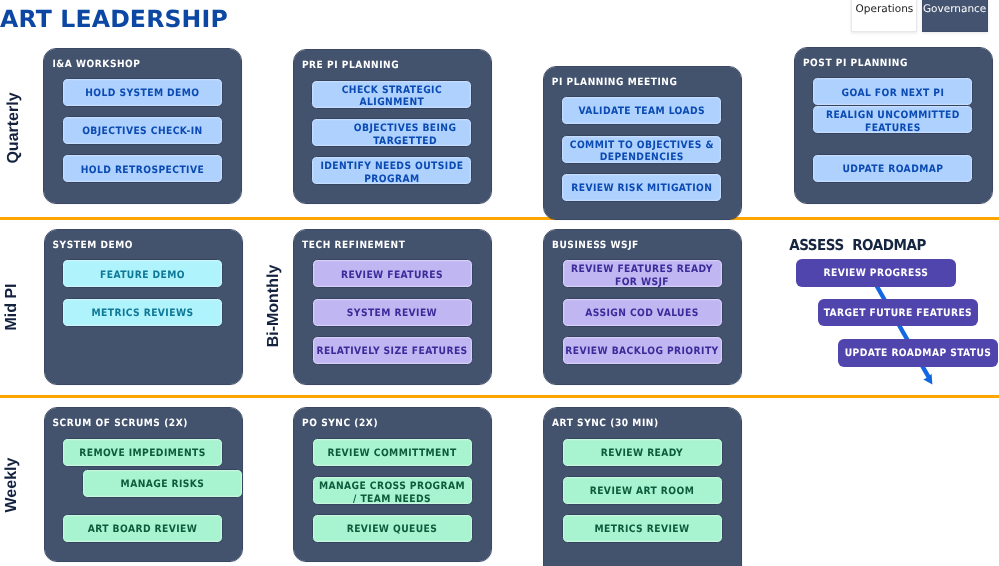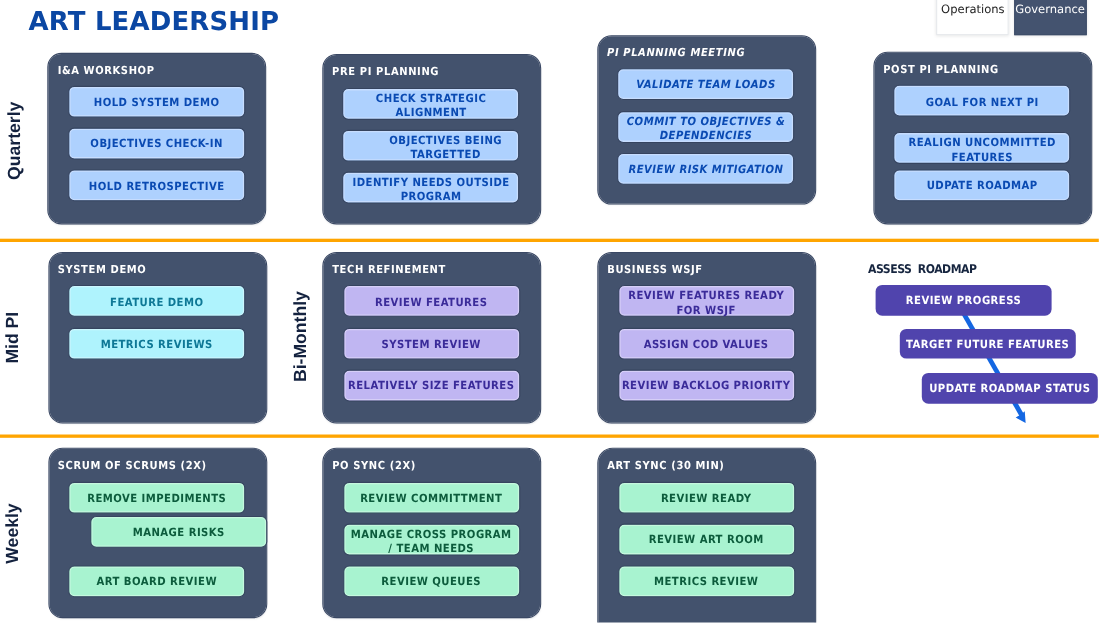--- a/index.html
+++ b/index.html
@@ -4,21 +4,21 @@
 <title>ART Leadership</title>
 <style>
   html,body{margin:0;padding:0;}
   body{width:999px;height:566px;background:#ffffff;overflow:hidden;
        -webkit-font-smoothing:antialiased;text-rendering:geometricPrecision;
        font-family:"DejaVu Sans","Liberation Sans",sans-serif;}
   .page{position:relative;width:999px;height:566px;overflow:hidden;}
 
   
   .page-title{position:absolute;left:0px;top:7.2px;font-size:23.6px;font-weight:700;
-      letter-spacing:0.15px;color:#0b47a3;white-space:nowrap;line-height:24px;padding-left:26px;}
+      letter-spacing:0.15px;color:#0b47a3;white-space:nowrap;line-height:24px;}
 
   
   .tabs{position:absolute;top:-9px;left:851.4px;display:flex;gap:4.1px;align-items:flex-start;}
   .tab{font-size:10.5px;font-weight:400;box-sizing:border-box;background:#ffffff;
        color:#212121;height:41px;width:66.1px;border:1px solid #e6e8ec;
        display:flex;align-items:flex-start;justify-content:center;padding-top:11.2px;
        line-height:12px;box-shadow:0 1px 3px rgba(0,0,0,.10);}
   .tab.active{background:#44536f;color:#ffffff;border-color:#3f4e69;}
 
   
@@ -47,21 +47,21 @@
       box-shadow:inset 0 0 0 1.2px #c7ddfe;}
   .chip.cyan{background:#aff3fd;color:#0e7896;border:1.1px solid #36445f;
       box-shadow:inset 0 0 0 1.2px #cbf6fe;}
   .chip.purple{background:#c0b6f2;color:#3a2b99;border:1.1px solid #36445f;
       box-shadow:inset 0 0 0 1.2px #d6cff7;}
   .chip.green{background:#a8f3d0;color:#0c5c3c;border:1.1px solid #36445f;
       box-shadow:inset 0 0 0 1.2px #c5f8de;}
 
   
   .assess-title{font-family:"DejaVu Sans Condensed","DejaVu Sans",sans-serif;
-      position:absolute;color:#16253f;font-size:11px;font-weight:700;
+      position:absolute;color:#16253f;font-size:15px;font-weight:700;
       letter-spacing:-0.45px;white-space:pre;line-height:10px;}
   .pbox{font-family:"DejaVu Sans Condensed","DejaVu Sans",sans-serif;
       position:absolute;background:#5044ad;border-radius:6px;display:flex;
       align-items:center;justify-content:center;color:#ffffff;font-size:10.2px;
       font-weight:700;letter-spacing:0.42px;box-sizing:border-box;z-index:2;
       white-space:nowrap;line-height:12px;padding:1.8px 0 0 0.42px;}
   .arrow-svg{position:absolute;z-index:1;}
 </style>
 </head>
 <body>
@@ -88,30 +88,30 @@
     <div class="chip blue" style="top:29.3px;">HOLD SYSTEM DEMO</div>
     <div class="chip blue" style="top:67.5px;">OBJECTIVES CHECK-IN</div>
     <div class="chip blue" style="top:105.7px;">HOLD RETROSPECTIVE</div>
   </div>
   <div class="card" style="left:293.9px;top:50.3px;width:197.0px;height:152.5px;">
     <div class="card-title">PRE PI PLANNING</div>
     <div class="chip blue" style="top:29.3px;">CHECK STRATEGIC ALIGNMENT</div>
     <div class="chip blue" style="top:67.5px;padding-left:28px;">OBJECTIVES BEING TARGETTED</div>
     <div class="chip blue" style="top:105.7px;">IDENTIFY NEEDS OUTSIDE PROGRAM</div>
   </div>
-  <div class="card" style="left:543.8px;top:33px;width:197.0px;height:152.0px;font-style:italic;">
+  <div class="card" style="left:543.8px;top:67px;width:197.0px;height:152.0px;">
     <div class="card-title">PI PLANNING MEETING</div>
     <div class="chip blue" style="top:29.3px;">VALIDATE TEAM LOADS</div>
     <div class="chip blue" style="top:67.5px;">COMMIT TO OBJECTIVES &amp; DEPENDENCIES</div>
     <div class="chip blue" style="top:105.7px;">REVIEW RISK MITIGATION</div>
   </div>
   <div class="card" style="left:794.9px;top:48.1px;width:197.0px;height:154.5px;">
     <div class="card-title">POST PI PLANNING</div>
     <div class="chip blue" style="top:29.3px;">GOAL FOR NEXT PI</div>
-    <div class="chip blue" style="top:72px;">REALIGN UNCOMMITTED FEATURES</div>
+    <div class="chip blue" style="top:57px;">REALIGN UNCOMMITTED FEATURES</div>
     <div class="chip blue" style="top:105.7px;">UDPATE ROADMAP</div>
   </div>
 
   <div class="card" style="left:44.5px;top:230.2px;width:197.0px;height:153.4px;">
     <div class="card-title">SYSTEM DEMO</div>
     <div class="chip cyan" style="top:29.3px;">FEATURE DEMO</div>
     <div class="chip cyan" style="top:67.5px;">METRICS REVIEWS</div>
   </div>
   <div class="card" style="left:294.0px;top:230.2px;width:197.0px;height:153.4px;">
     <div class="card-title">TECH REFINEMENT</div>

